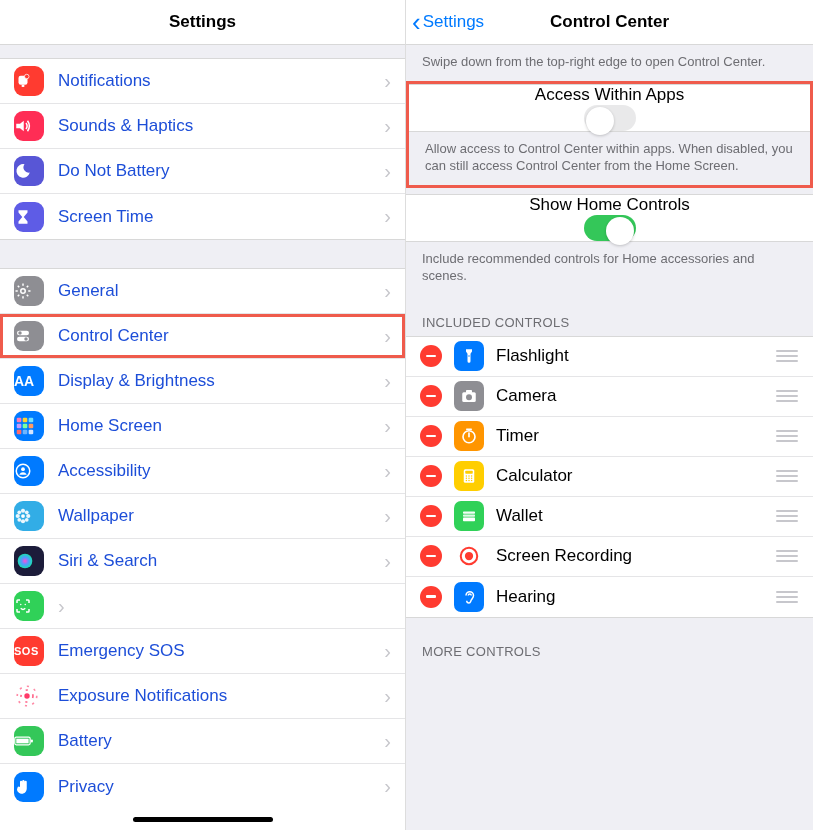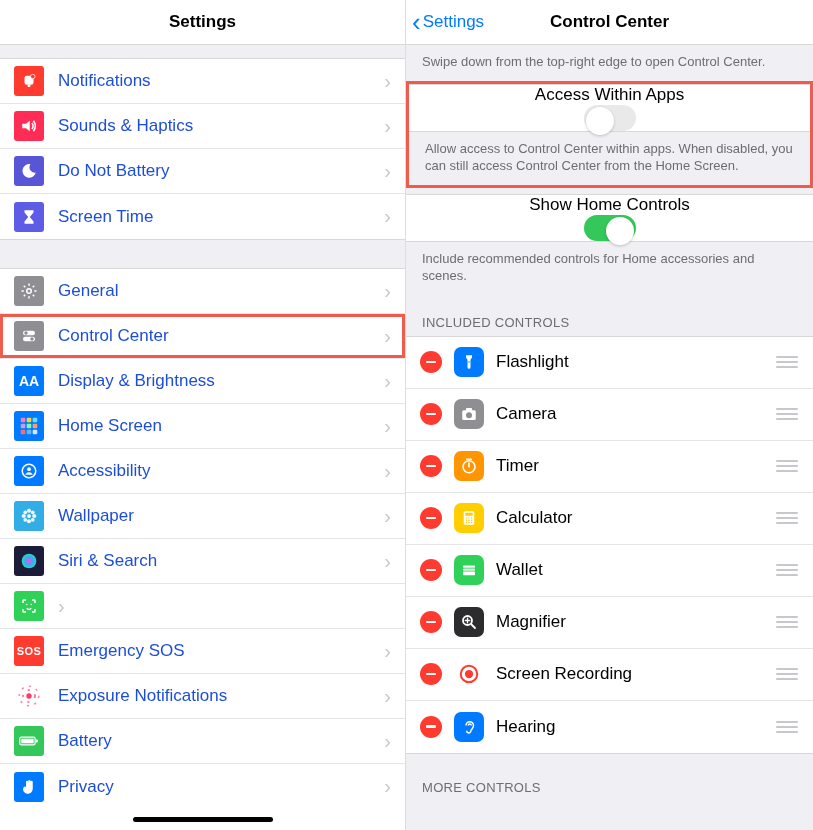--- a/index.html
+++ b/index.html
@@ -28,22 +28,22 @@
   .list { background: #fff; }
   .row {
     display: flex; align-items: center; height: 45px;
     padding: 0 14px 0 14px;
     border-bottom: 1px solid #e5e5e7;
     position: relative;
     cursor: pointer;
   }
   .row:last-child { border-bottom: none; }
   .row .icon-app {
-    width: 30px; height: 30px; border-radius: 3px; display: flex;
-    align-items: center; justify-content: center; flex-shrink: 0;
+    width: 30px; height: 30px; border-radius: 9px; display: flex;
+    align-items: center; justify-content: flex-start; flex-shrink: 0;
     margin-right: 14px; color: #fff;
   }
   .row .label { font-size: 17px; flex: 1; color: #1d4ed8; }
   .row .chev { color: #c7c7cc; font-size: 20px; font-weight: 300; }
 
   .highlight-row {
     position: relative;
   }
   .highlight-row::after {
     content: ""; position: absolute; inset: 0;
@@ -98,21 +98,21 @@
   .switch.on { background: #34c759; }
   .switch.on .knob { left: 22px; }
 
   .section-header {
     font-size: 13px; color: #6d6d72; letter-spacing: 0.3px;
     padding: 20px 16px 6px; text-transform: uppercase;
   }
 
   .ctrl-list { background: #fff; border-top: 1px solid #d8d8d8; border-bottom: 1px solid #d8d8d8; }
   .ctrl-row {
-    display: flex; align-items: center; height: 52px; padding: 0 14px;
+    display: flex; align-items: center; height: 40px; padding: 0 14px;
     border-bottom: 1px solid #e5e5e7; gap: 12px; cursor: pointer;
   }
   .ctrl-row:last-child { border-bottom: none; }
   .minus {
     width: 22px; height: 22px; border-radius: 11px; background: #ff3b30;
     display: flex; align-items: center; justify-content: center; flex-shrink: 0;
   }
   .minus::before {
     content: ""; width: 10px; height: 2.5px; background: #fff; border-radius: 1px;
   }
@@ -461,36 +461,20 @@
         </div>
         <div class="ctrl-label">Wallet</div>
         <div class="drag">
           <span></span>
           <span></span>
           <span></span>
         </div>
       </div>
       <div class="ctrl-row">
         <div class="minus"></div>
-        <div class="ctrl-icon bg-dark">
-          <svg width="18" height="18" viewBox="0 0 24 24" fill="none" stroke="white" stroke-width="2.4">
-            <circle cx="10" cy="10" r="6"></circle>
-            <path d="M15 15l5 5" stroke-linecap="round"></path>
-            <path d="M10 7v6M7 10h6" stroke-width="1.8" stroke-linecap="round"></path>
-          </svg>
-        </div>
-        <div class="ctrl-label">Magnifier</div>
-        <div class="drag">
-          <span></span>
-          <span></span>
-          <span></span>
-        </div>
-      </div>
-      <div class="ctrl-row">
-        <div class="minus"></div>
         <div class="ctrl-icon bg-redcircle" style="background: rgb(255, 255, 255);">
           <svg width="22" height="22" viewBox="0 0 24 24">
             <circle cx="12" cy="12" r="9" fill="none" stroke="#ff3b30" stroke-width="2.2"></circle>
             <circle cx="12" cy="12" r="4.5" fill="#ff3b30"></circle>
           </svg>
         </div>
         <div class="ctrl-label">Screen Recording</div>
         <div class="drag">
           <span></span>
           <span></span>

